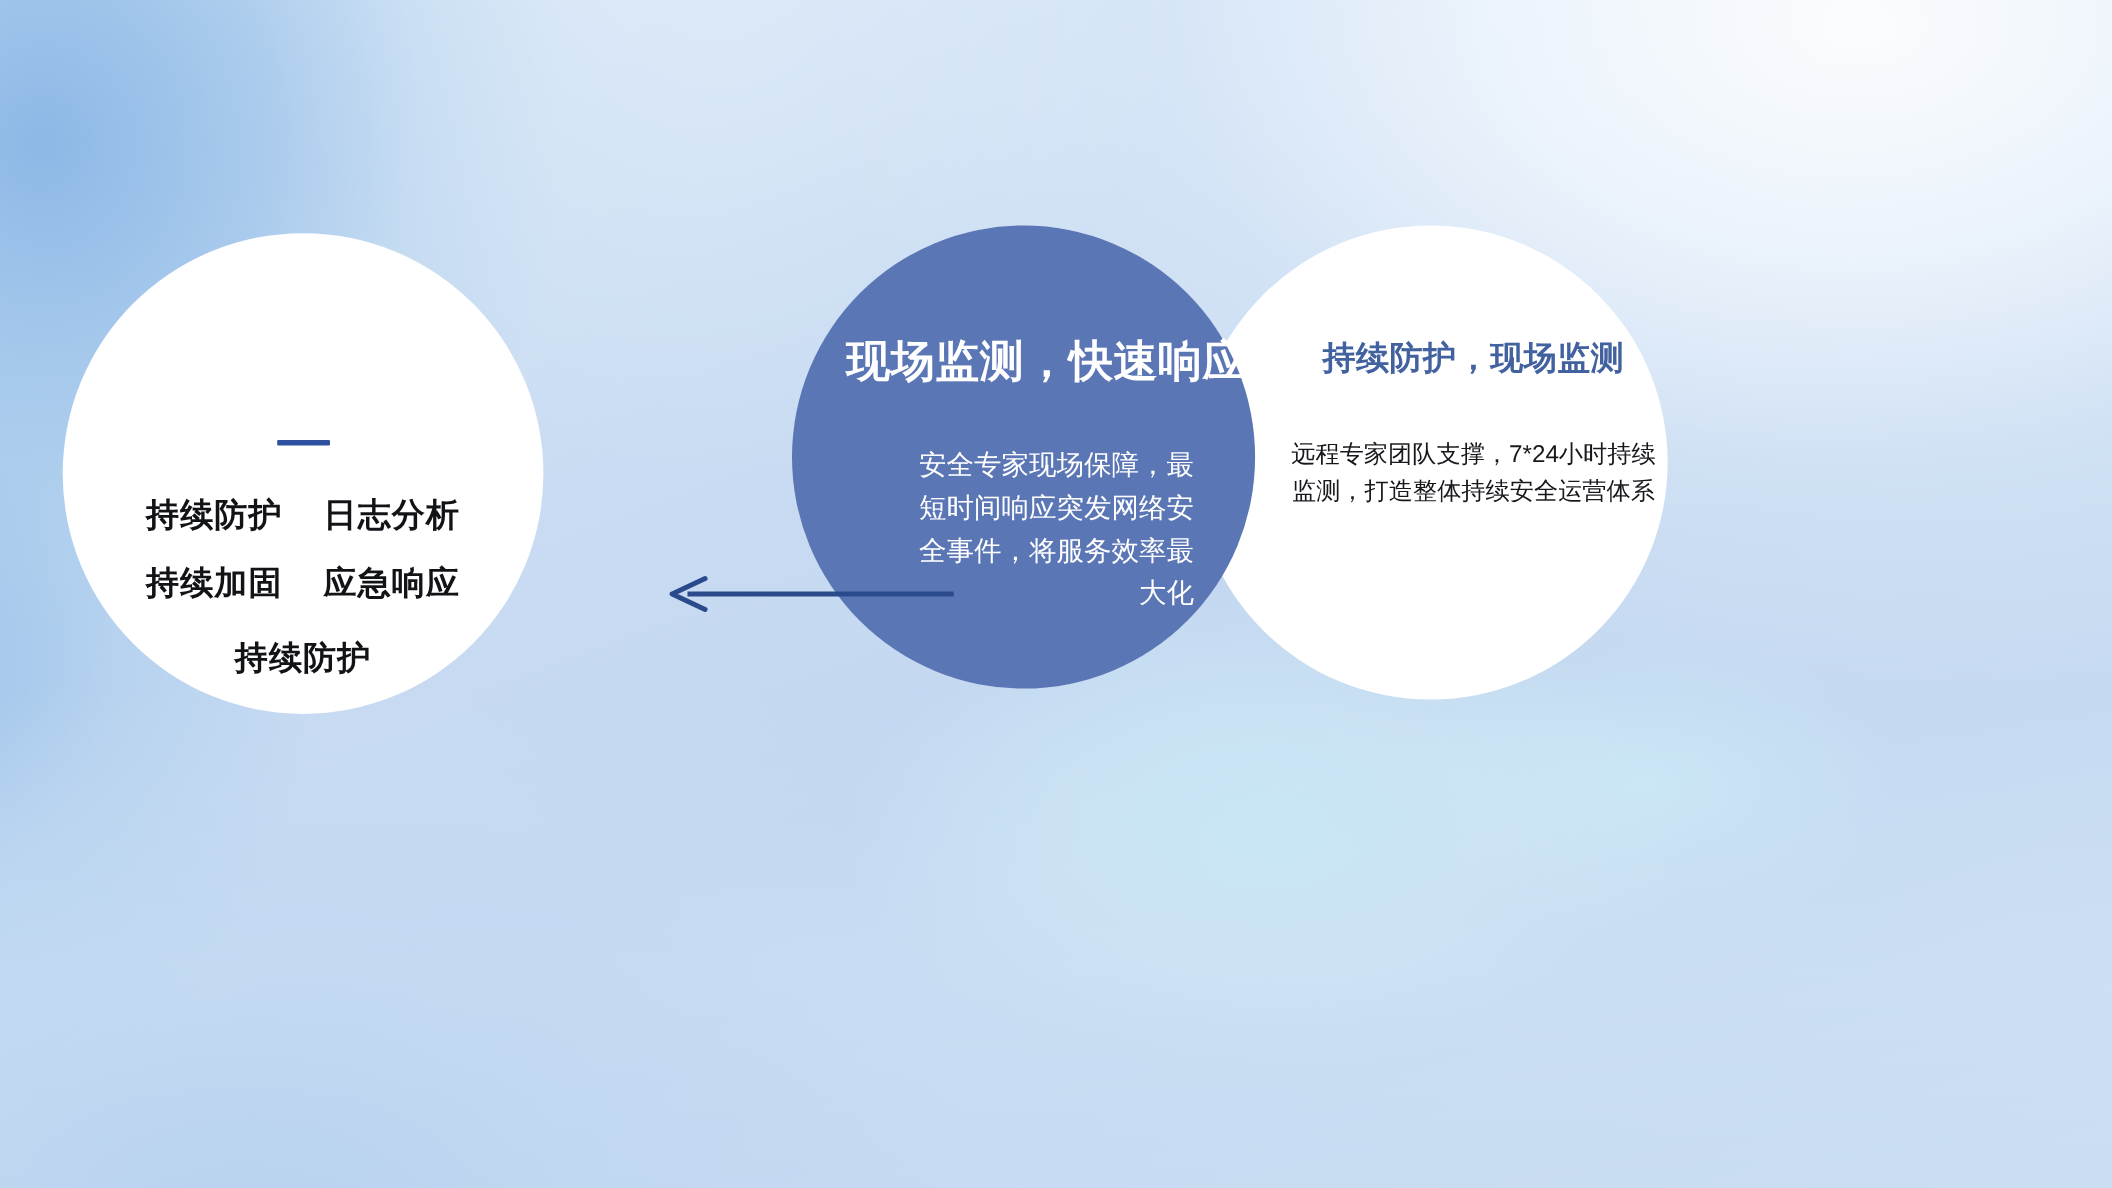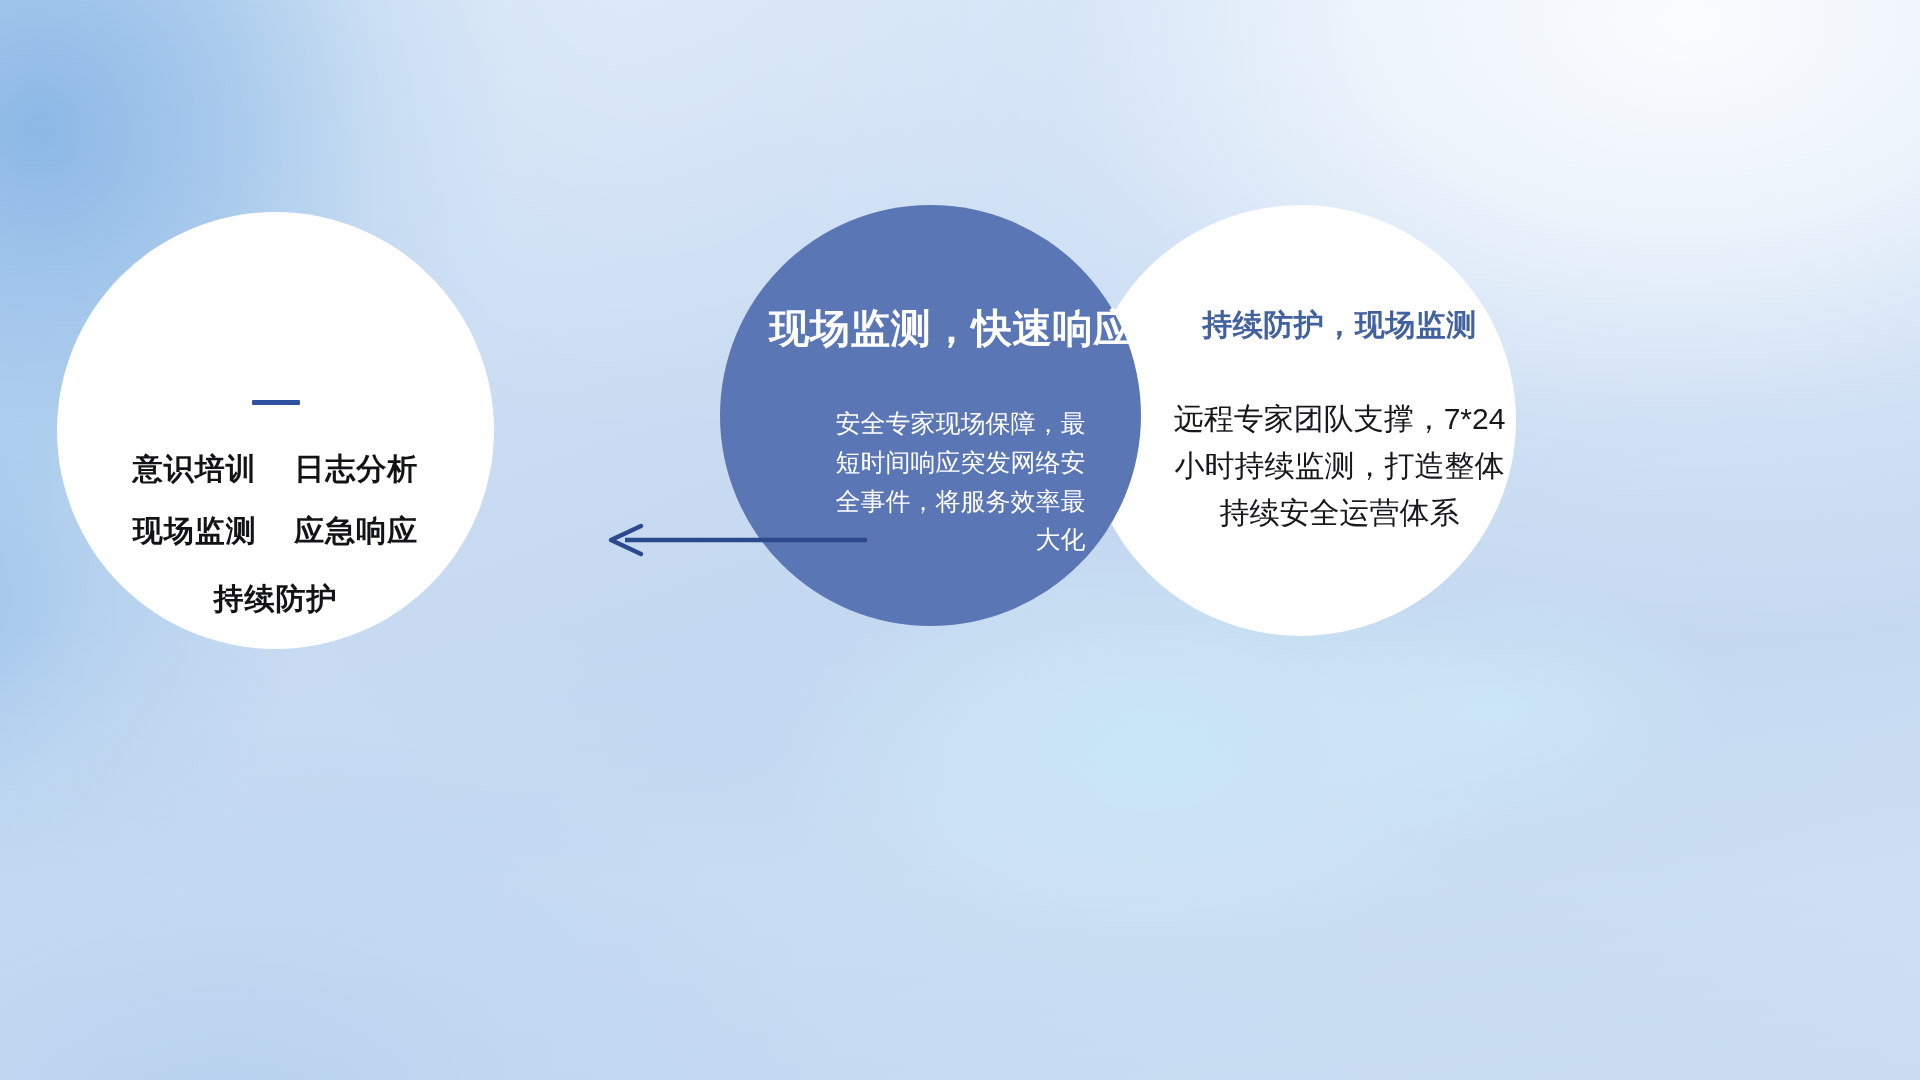--- a/index.html
+++ b/index.html
@@ -205,21 +205,21 @@
     margin-top: 100px;
     font-size: 30px;
     font-weight: bold;
     color: #42619f;
     letter-spacing: 0.5px;
     white-space: nowrap;
   }
   #right-body {
     margin-top: 50px;
     width: 350px;
-    font-size: 30px;
+    font-size: 22px;
     line-height: 1.56;
     color: #16181c;
     text-align: center;
   }
 
   
   #arrow {
     position: absolute;
     left: 595px;
     top: 516px;
@@ -248,22 +248,22 @@
 
   <svg id="arrow" viewBox="0 0 280 48">
     <g>
       <line x1="272" y1="24" x2="30" y2="24" stroke="#2a4a8c" stroke-width="4.5"></line>
       <polyline points="46,10 16,24 46,38" fill="none" stroke="#2a4a8c" stroke-width="4.5" stroke-linecap="round" stroke-linejoin="round"></polyline>
     </g>
   </svg>
 
   <div id="left-content">
     <div id="left-dash"></div>
-    <div class="left-line" id="left-line-1">意识培训    日志分析</div>
-    <div class="left-line" id="left-line-2">现场监测    应急响应</div>
+    <div class="left-line" id="left-line-1">持续防护    日志分析</div>
+    <div class="left-line" id="left-line-2">持续加固    应急响应</div>
     <div class="left-line" id="left-line-3">持续防护</div>
   </div>
 
   <div id="blue-content">
     <div id="blue-title">现场监测，快速响应</div>
     <div id="blue-body">安全专家现场保障，最短时间响应突发网络安全事件，将服务效率最大化</div>
   </div>
 
   <div id="right-content">
     <div id="right-title">持续防护，现场监测</div>

